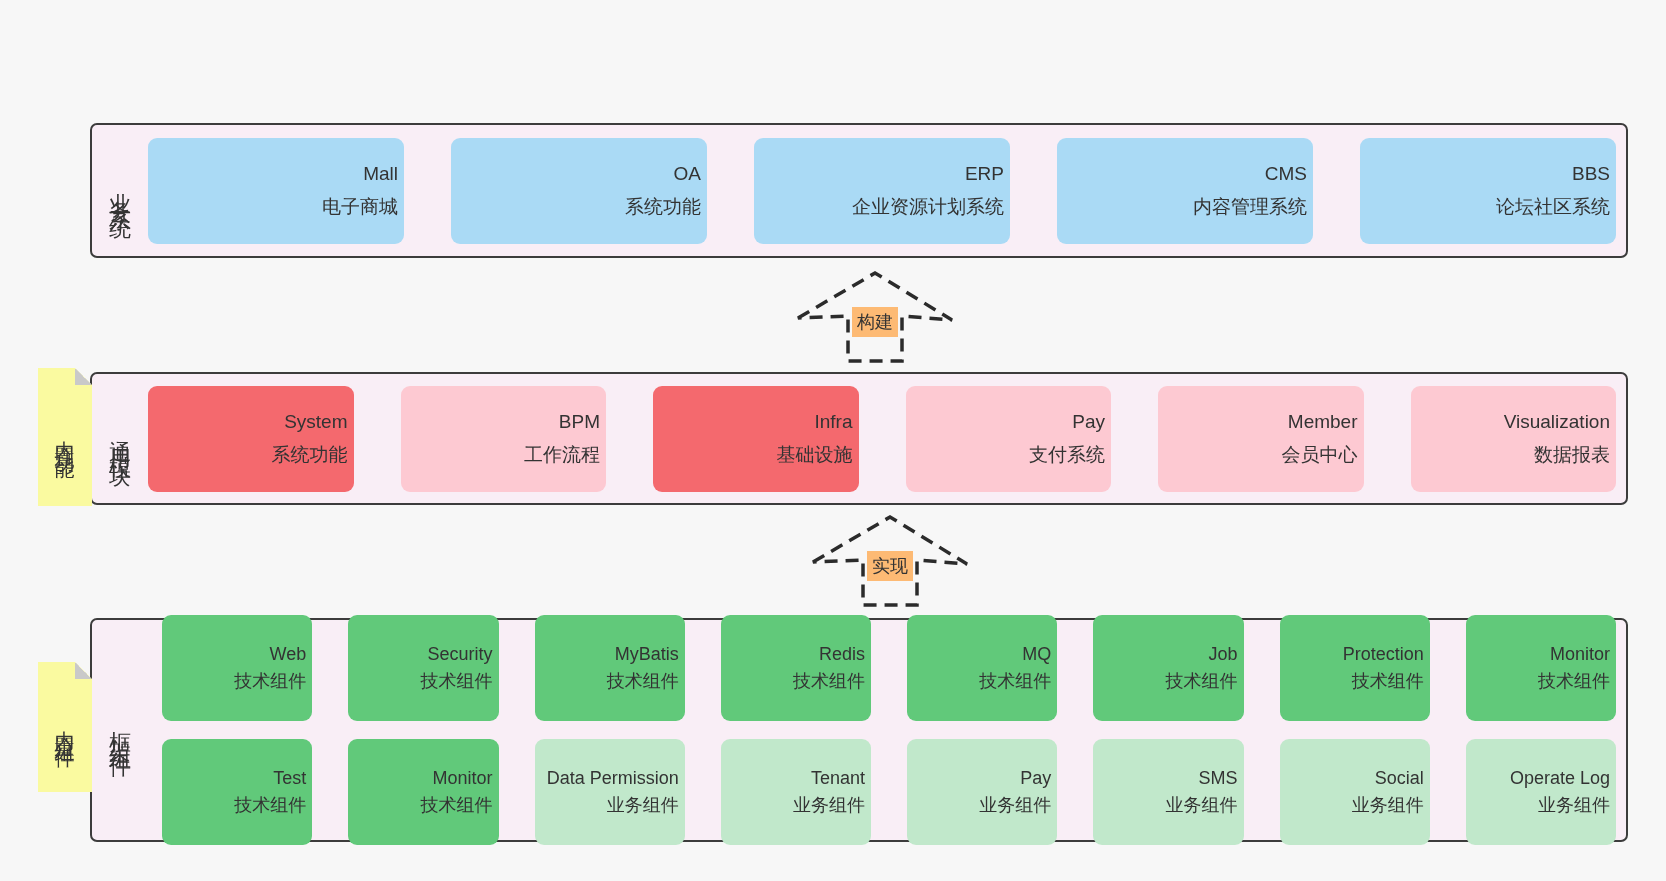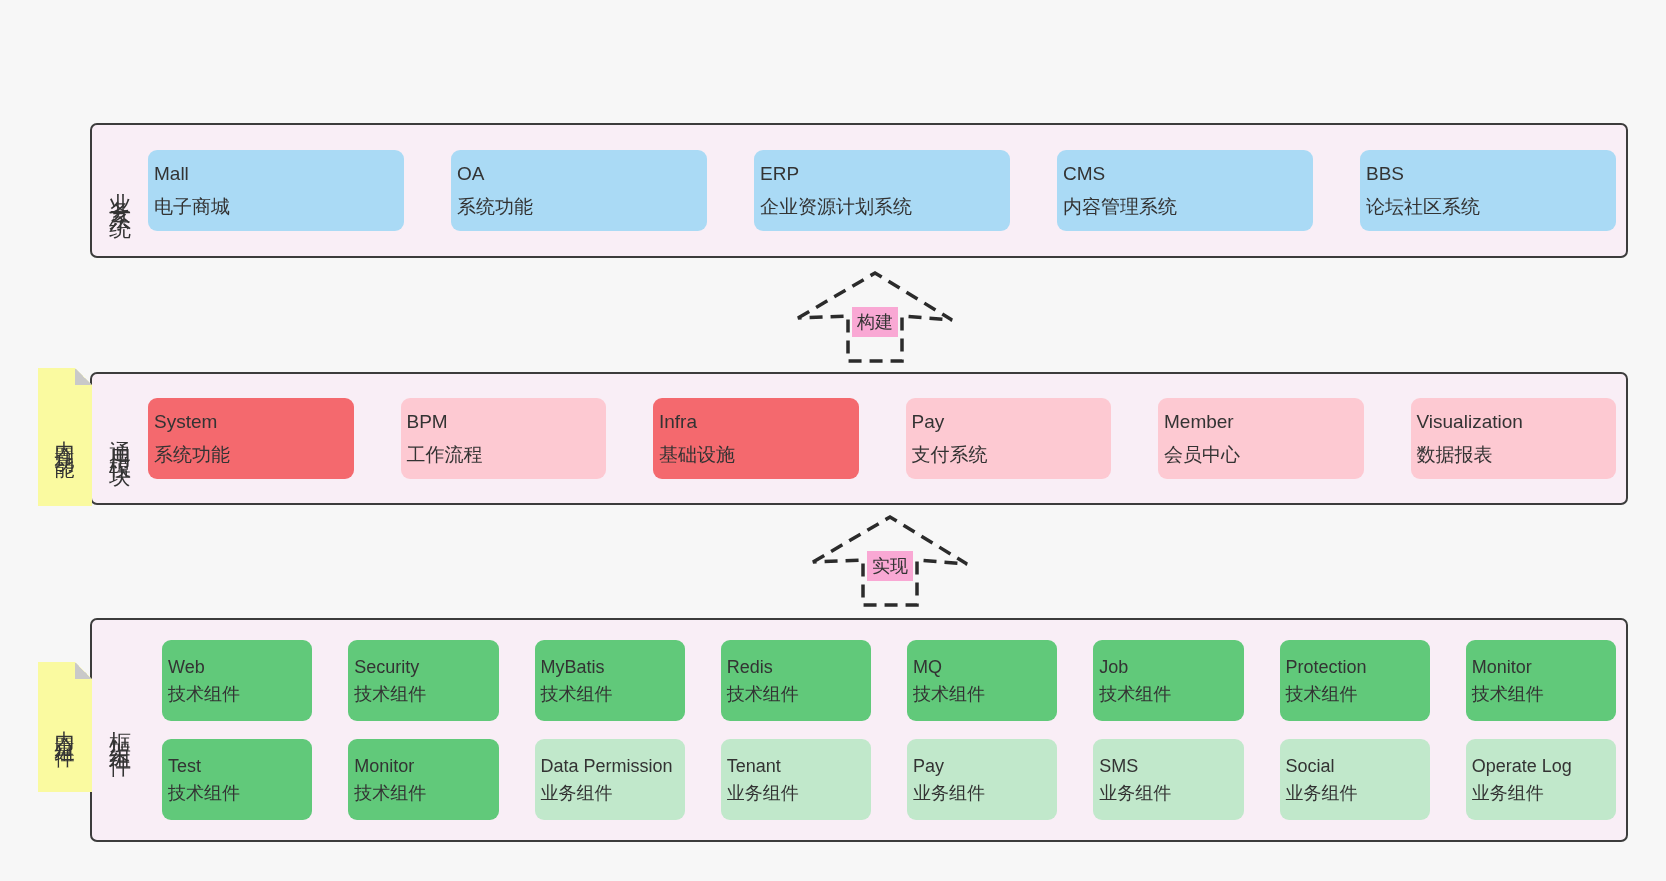--- a/index.html
+++ b/index.html
@@ -51,25 +51,25 @@
     flex-direction: column;
     gap: 18px;
     padding-right: 10px;
   }
   .row { display: flex; }
   .row.cols-6 { gap: 47px; }
   .row.cols-8 { gap: 36px; padding-left: 14px; }
 
   .box {
     flex: 1;
-    height: 81px;
+    height: 106px;
     border-radius: 9px;
     display: flex;
     flex-direction: column;
-    align-items: flex-start;
+    align-items: flex-end;
     justify-content: center;
     text-align: center;
     font-size: 19px;
     line-height: 1.7;
     color: var(--box-text, #333);
   }
   .layer-components .box { font-size: 18px; line-height: 1.5; }
   .box-blue        { background: var(--blue, #aadaf5); }
   .box-red         { background: var(--red, #f4696e); }
   .box-pink        { background: var(--pink, #fdc9d2); }
@@ -113,21 +113,21 @@
     fill: none;
     stroke: var(--arrow, #2b2b2b);
     stroke-width: 3.5;
     stroke-dasharray: 13 8;
     stroke-linejoin: miter;
   }
   .arrow-label {
     position: absolute;
     left: 50%; top: 56%;
     transform: translate(-50%, -50%);
-    background: #f9a8d4;
+    background: #fdba74;
     padding: 3px 5px;
     font-size: 18px;
     color: #333;
     white-space: nowrap;
   }
 </style>
 </head>
 <body>
 
 <div class="canvas">

